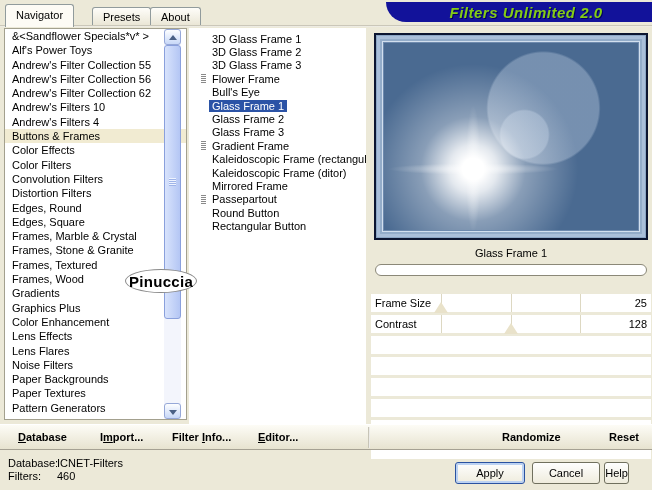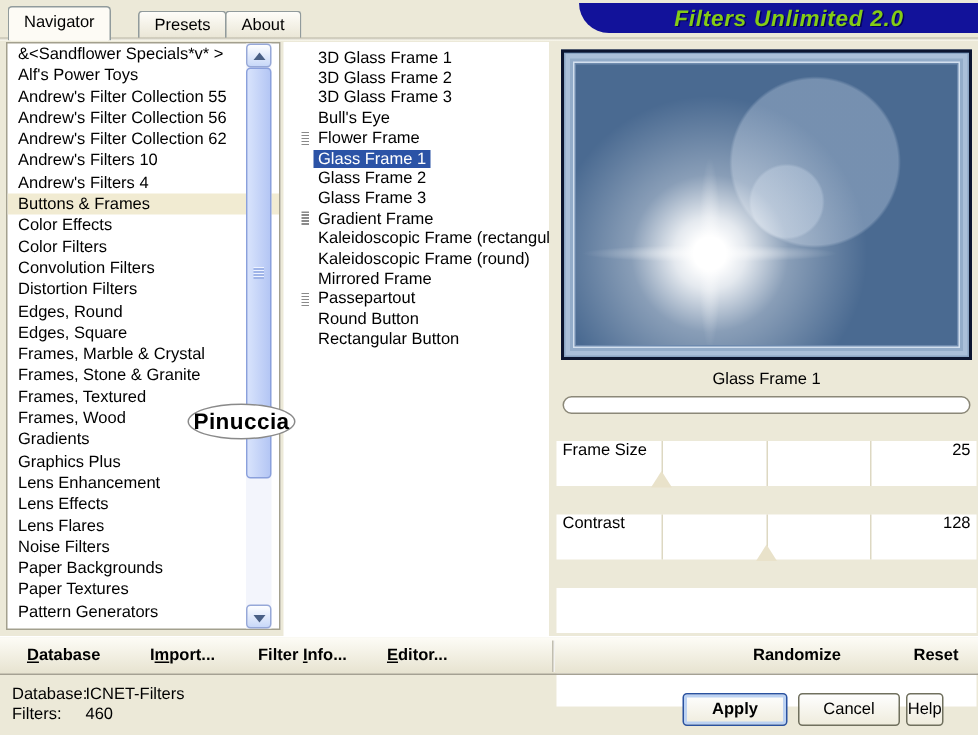--- a/index.html
+++ b/index.html
@@ -69,22 +69,22 @@
              radial-gradient(circle at 55% 49%,rgba(205,220,238,.32) 0 13%,rgba(205,220,238,0) 14%),
              radial-gradient(circle at 62% 36%,rgba(190,206,226,.38) 0 26%,rgba(190,206,226,0) 27%),
              #4a6a91;
            box-shadow:inset 0 0 0 1px #8ba5c4,inset 0 0 0 4px #aabfd9,inset 0 0 0 6px #93acc9,
                       inset 0 0 0 7px #d2dfee,inset 0 0 0 8px #6e8aae;}
   .caption{position:absolute;left:374px;top:247px;width:274px;text-align:center;}
   .progress{position:absolute;left:375px;top:264px;width:272px;height:12px;background:#fff;
             border:1px solid #8b8878;border-radius:6px;box-sizing:border-box;}
 
   .rows{position:absolute;left:371px;top:294px;width:280px;}
-  .srow{position:relative;height:30px;margin-bottom:19px;background:#fff;display:flex;
-        align-items:flex-start;justify-content:space-between;padding:0 4px;box-sizing:border-box;}
+  .srow{position:relative;height:18px;margin-bottom:3px;background:#fff;display:flex;
+        align-items:center;justify-content:space-between;padding:0 4px;box-sizing:border-box;}
   .srow.ticked{background-image:linear-gradient(#ddd8c2,#ddd8c2),linear-gradient(#ddd8c2,#ddd8c2),linear-gradient(#ddd8c2,#ddd8c2);
         background-repeat:no-repeat;background-size:1px 100%;background-position:25% 0,50% 0,75% 0;
         background-color:#fff;}
   .thumb-tri{position:absolute;bottom:-1px;width:0;height:0;margin-left:-7px;
         border-left:7px solid transparent;border-right:7px solid transparent;
         border-bottom:11px solid #e9e2ca;}
 
   
   .toolbar{position:absolute;left:0;top:424px;width:652px;height:26px;box-sizing:border-box;
            background:linear-gradient(#fdfcf6,#e7e3d0);border-top:1px solid #fff;
@@ -92,21 +92,21 @@
   .tb-div{position:absolute;left:368px;top:2px;height:21px;width:2px;
           background:linear-gradient(to right,#b5b1a0,#fff);}
   .tb-label{position:absolute;top:6px;font-weight:bold;cursor:default;}
 
   
   .stat-label{position:absolute;left:8px;}
   .stat-value{position:absolute;left:57px;}
   .btn{position:absolute;top:462px;height:22px;box-sizing:border-box;border:1px solid #70705e;
        border-radius:3px;background:linear-gradient(#fefefe,#efecdd);display:flex;
        align-items:center;justify-content:center;}
-  .btn.default{border-color:#2a52a0;box-shadow:inset 0 0 0 2px #bcd2f2;font-weight:bold;}
+  .btn.default{border-color:#2a52a0;box-shadow:inset 0 0 0 2px #bcd2f2;}
 </style>
 </head>
 <body>
 
 <div class="banner">
   <span>Filters Unlimited 2.0</span>
 </div>
 
 <div class="tab active tab-nav">Navigator</div>
 <div class="tab tab-pre">Presets</div>
@@ -127,21 +127,21 @@
     <div class="cat-item">Convolution Filters</div>
     <div class="cat-item">Distortion Filters</div>
     <div class="cat-item">Edges, Round</div>
     <div class="cat-item">Edges, Square</div>
     <div class="cat-item">Frames, Marble &amp; Crystal</div>
     <div class="cat-item">Frames, Stone &amp; Granite</div>
     <div class="cat-item">Frames, Textured</div>
     <div class="cat-item">Frames, Wood</div>
     <div class="cat-item">Gradients</div>
     <div class="cat-item">Graphics Plus</div>
-    <div class="cat-item">Lens Enhancement</div>
+    <div class="cat-item">Color Enhancement</div>
     <div class="cat-item">Lens Effects</div>
     <div class="cat-item">Lens Flares</div>
     <div class="cat-item">Noise Filters</div>
     <div class="cat-item">Paper Backgrounds</div>
     <div class="cat-item">Paper Textures</div>
     <div class="cat-item">Pattern Generators</div>
   </div>
 
 <div class="sbar">
   <div class="sbtn up">
@@ -156,45 +156,45 @@
 <div class="flt-panel">
     <div class="flt-item noicon">
       <span class="flt-label">3D Glass Frame 1</span>
     </div>
     <div class="flt-item noicon">
       <span class="flt-label">3D Glass Frame 2</span>
     </div>
     <div class="flt-item noicon">
       <span class="flt-label">3D Glass Frame 3</span>
     </div>
-    <div class="flt-item noicon">
-      <span class="flt-label">Bull's Eye</span>
-    </div>
     <div class="flt-item">
       <span class="stack-icon"></span>
       <span class="flt-label">Flower Frame</span>
     </div>
     <div class="flt-item noicon">
+      <span class="flt-label">Bull's Eye</span>
+    </div>
+    <div class="flt-item noicon">
       <span class="flt-label sel">Glass Frame 1</span>
     </div>
     <div class="flt-item noicon">
       <span class="flt-label">Glass Frame 2</span>
     </div>
     <div class="flt-item noicon">
       <span class="flt-label">Glass Frame 3</span>
     </div>
     <div class="flt-item">
       <span class="stack-icon"></span>
       <span class="flt-label">Gradient Frame</span>
     </div>
     <div class="flt-item noicon">
       <span class="flt-label">Kaleidoscopic Frame (rectangular)</span>
     </div>
     <div class="flt-item noicon">
-      <span class="flt-label">Kaleidoscopic Frame (round)</span>
+      <span class="flt-label">Kaleidoscopic Frame (ditor)</span>
     </div>
     <div class="flt-item noicon">
       <span class="flt-label">Mirrored Frame</span>
     </div>
     <div class="flt-item">
       <span class="stack-icon"></span>
       <span class="flt-label">Passepartout</span>
     </div>
     <div class="flt-item noicon">
       <span class="flt-label">Round Button</span>

